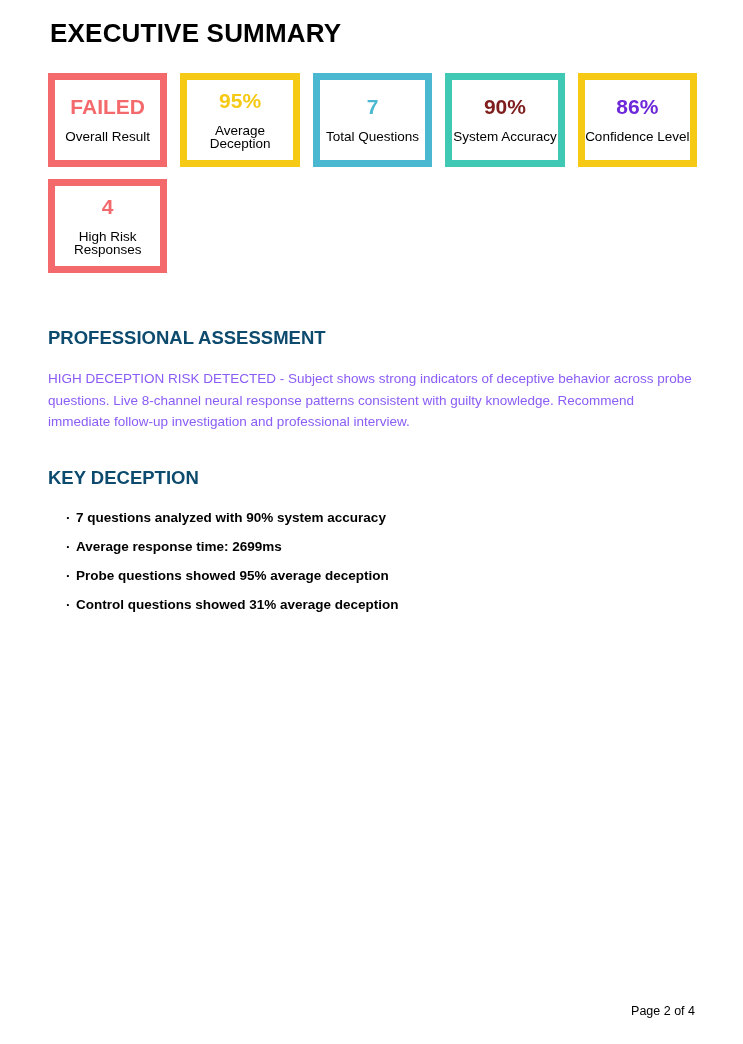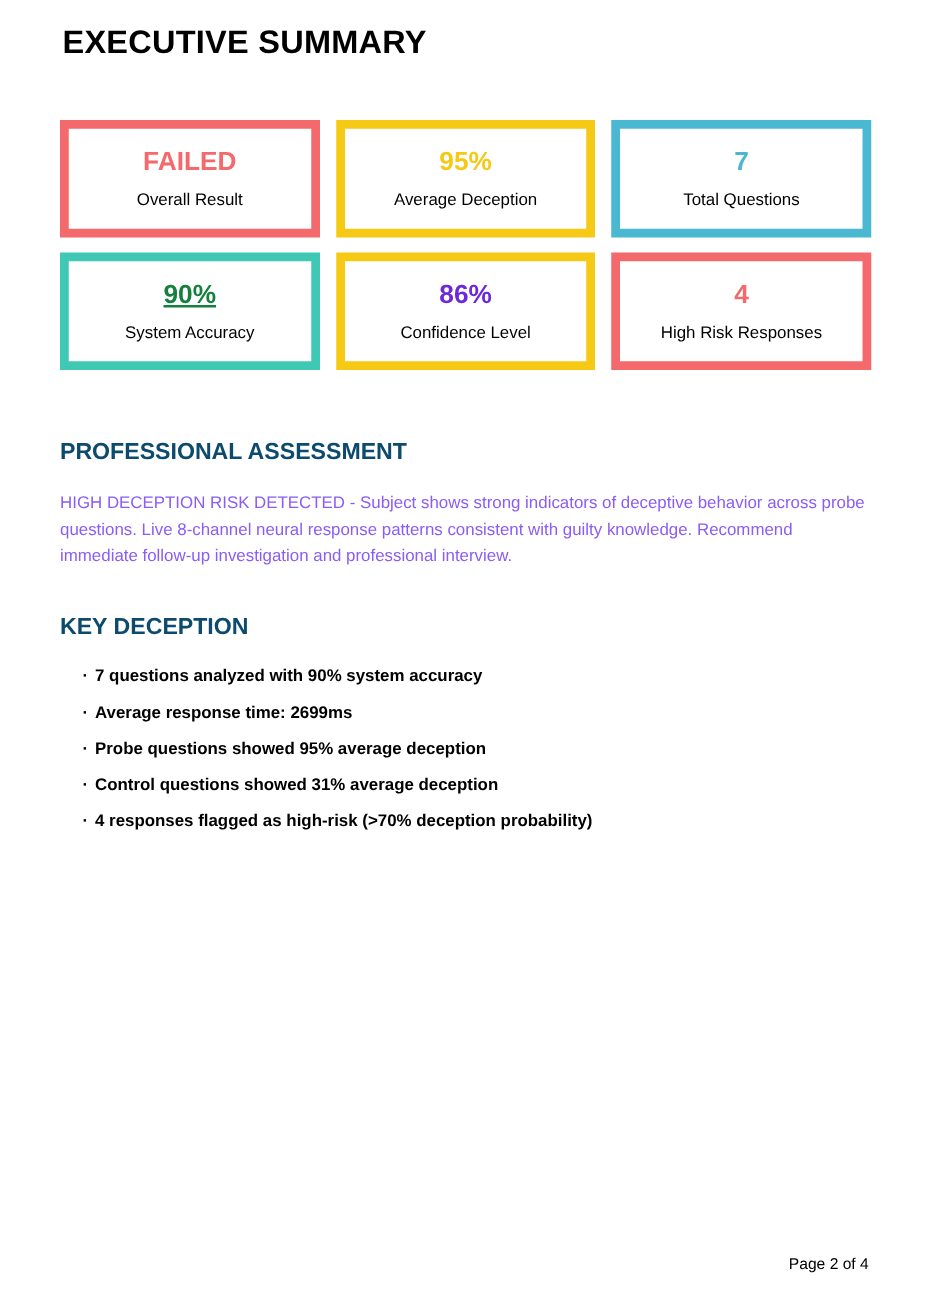--- a/index.html
+++ b/index.html
@@ -16,23 +16,23 @@
     padding: 18px 46px 0 48px;
   }
   .doc-title {
     font-size: 26px;
     font-weight: 700;
     letter-spacing: 0.2px;
     color: #000000;
     margin-left: 2px;
   }
   .cards {
-    margin-top: 47px;
+    margin-top: 24px;
     display: grid;
-    grid-template-columns: repeat(3, 1fr);
+    grid-template-columns: repeat(5, 1fr);
     column-gap: 13px;
     row-gap: 12px;
   }
   .card {
     height: 94px;
     background: #ffffff;
     border-style: solid;
     border-width: 7px;
     display: flex;
     flex-direction: column;
@@ -106,21 +106,21 @@
     </div>
     <div class="card" style="border-color: rgb(246, 201, 21);">
       <div class="value" style="color: rgb(246, 201, 21);">95%</div>
       <div class="label">Average Deception</div>
     </div>
     <div class="card" style="border-color: rgb(75, 184, 210);">
       <div class="value" style="color: rgb(75, 184, 210);">7</div>
       <div class="label">Total Questions</div>
     </div>
     <div class="card" style="border-color: rgb(63, 200, 180);">
-      <div class="value" style="color: #15803d; text-decoration: underline;">90%</div>
+      <div class="value" style="color: #7f1d1d;">90%</div>
       <div class="label">System Accuracy</div>
     </div>
     <div class="card" style="border-color: rgb(246, 201, 21);">
       <div class="value" style="color: #6d28d9;">86%</div>
       <div class="label">Confidence Level</div>
     </div>
     <div class="card" style="border-color: rgb(244, 105, 107);">
       <div class="value" style="color: rgb(244, 105, 107);">4</div>
       <div class="label">High Risk Responses</div>
     </div>
@@ -136,20 +136,17 @@
     </li>
     <li>
       <span class="dot">·</span><span>Average response time: 2699ms</span>
     </li>
     <li>
       <span class="dot">·</span><span>Probe questions showed 95% average deception</span>
     </li>
     <li>
       <span class="dot">·</span><span>Control questions showed 31% average deception</span>
     </li>
-    <li>
-      <span class="dot">·</span><span>4 responses flagged as high-risk (&gt;70% deception probability)</span>
-    </li>
   </ul>
 
   <div class="page-footer">Page 2 of 4</div>
 
 </div>
 
 </body></html>

